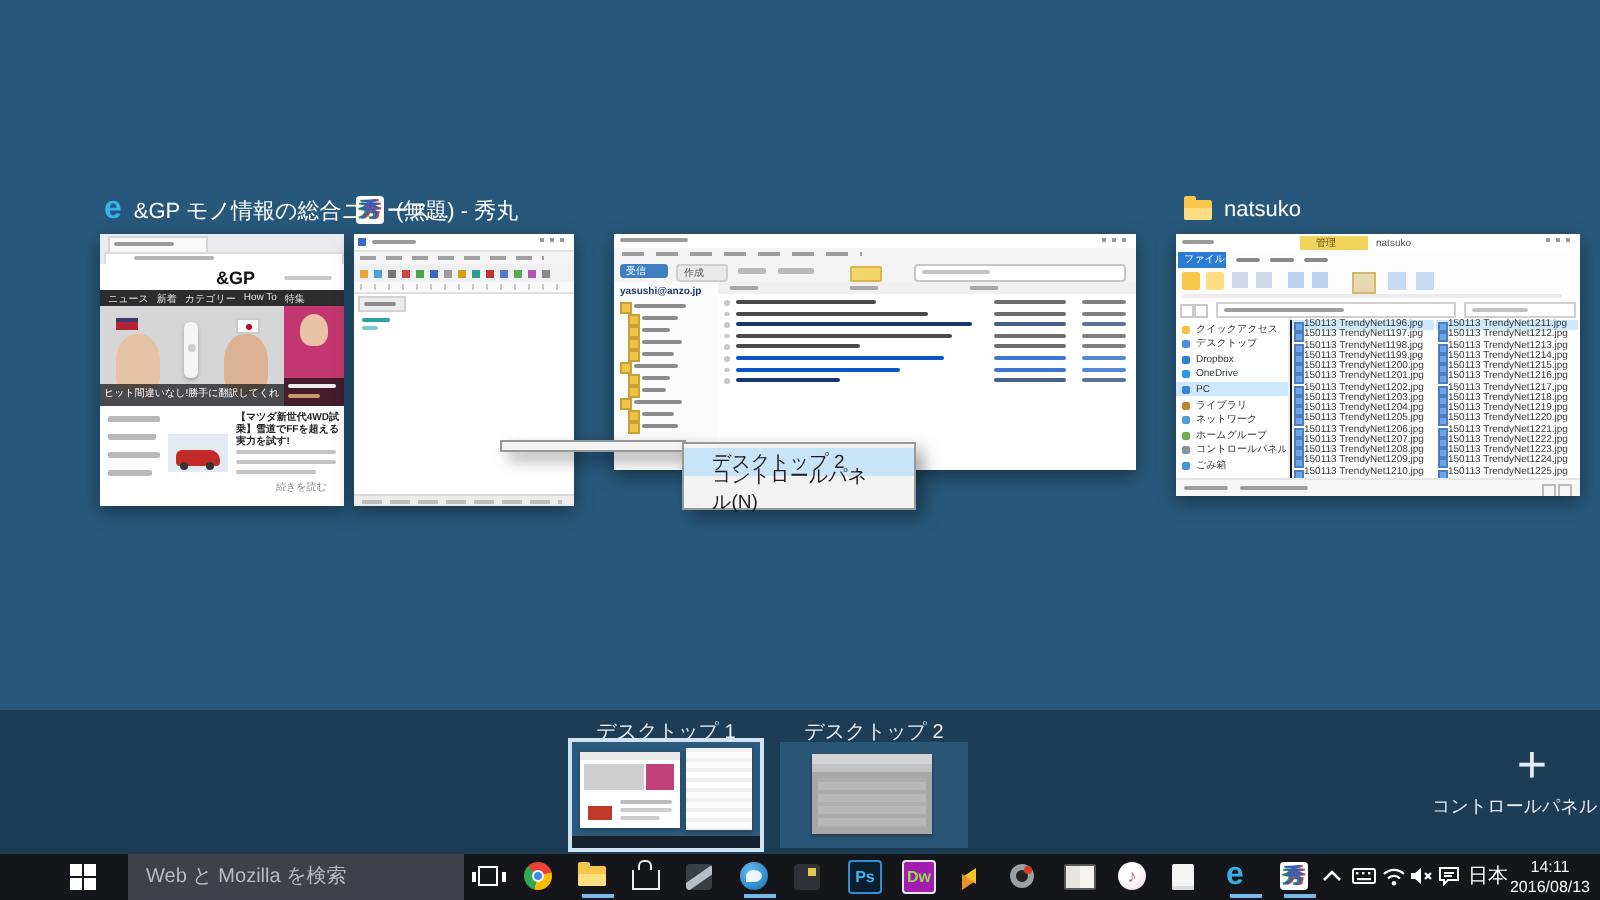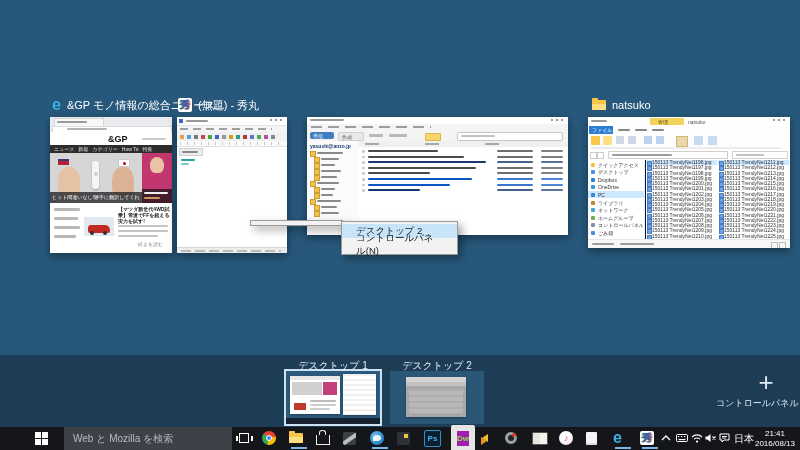--- a/index.html
+++ b/index.html
@@ -34,21 +34,21 @@
   .tbird-ic{width:14px;height:14px;border-radius:50%;background:radial-gradient(circle at 35% 30%,#63b8ec,#1470b8);position:relative;}
   .tbird-ic::after{content:"";position:absolute;left:3px;top:4px;width:8px;height:6px;border-radius:50% 50% 50% 0;background:#fff;opacity:.9;}
   .store-ic{width:12px;height:9px;border:1.5px solid #eee;border-top:none;position:relative;margin-top:4px;}
   .store-ic::before{content:"";position:absolute;top:-5px;left:2px;width:5px;height:4px;border:1.5px solid #eee;border-bottom:none;border-radius:3px 3px 0 0;}
   .film-ic{width:13px;height:13px;background:#3a3f45;border-radius:2px;position:relative;overflow:hidden;}
   .film-ic::after{content:"";position:absolute;left:-2px;top:5px;width:18px;height:4px;background:#b9bec4;transform:rotate(-35deg);}
   .view-ic{width:13px;height:13px;background:#2e3238;border-radius:2px;position:relative;}
   .view-ic::after{content:"";position:absolute;right:2px;top:2px;width:4px;height:4px;background:#e8c64a;}
   .ps-ic,.dw-ic{width:15px;height:15px;font-size:8px;font-weight:bold;display:flex;align-items:center;justify-content:center;border-radius:2px;}
   .ps-ic{background:#0a1e2e;color:#44b3f5;border:1px solid #2f8fd0;}
-  .dw-ic{background:#a21caf;color:#8ede4e;border:6px solid #e5e5e5;}
+  .dw-ic{background:#a21caf;color:#8ede4e;border:1px solid #e5e5e5;}
   .ftp-ic{width:13px;height:13px;position:relative;}
   .ftp-ic::before{content:"";position:absolute;left:0;top:2px;border:4px solid transparent;border-right:6px solid #f0c02e;}
   .ftp-ic::after{content:"";position:absolute;right:0;bottom:0;border:4px solid transparent;border-left:6px solid #e8932a;}
   .ring-ic{width:12px;height:12px;border-radius:50%;border:3px solid #9aa0a6;box-sizing:border-box;position:relative;background:#222;}
   .ring-ic::after{content:"";position:absolute;right:-2px;top:-2px;width:4px;height:4px;border-radius:50%;background:#d43b2a;}
   .book-ic{width:14px;height:11px;background:linear-gradient(90deg,#e8e6e0 49%,#cfcdc6 49% 51%,#f5f3ee 51%);border-radius:1px;border:1px solid #555;}
   .itunes-ic{width:14px;height:14px;border-radius:50%;background:radial-gradient(circle at 30% 25%,#fff 40%,#f3d5e2);display:flex;align-items:center;justify-content:center;
              color:#d84a8b;font-size:9px;font-weight:bold;}
   .doc-ic{width:11px;height:13px;background:#f4f4f4;border-radius:1px;
           box-shadow:inset 0 -2px 0 #ddd;}
@@ -656,17 +656,17 @@
   <div class="tray-ic" style="left:718px;">
     <svg width="11" height="10" viewBox="0 0 11 10">
         <path d="M1 1 H10 V7 H5 L3 9 V7 H1 Z" stroke="#fff" stroke-width="1" fill="none"></path>
         <path d="M3 3.5 H8 M3 5 H7" stroke="#fff" stroke-width="0.9"></path>
       </svg>
   </div>
   <div class="abs" style="left:731px;top:427px;width:26px;height:23px;line-height:23px;text-align:center;font-size:10px;color:#fff;">
     <span>日本</span>
   </div>
   <div class="abs" style="left:752px;top:429px;width:46px;height:20px;text-align:center;color:#fff;font-size:8px;line-height:10px;">
-    <div>21:41</div>
+    <div>14:11</div>
     <div>2016/08/13</div>
   </div>
 
 </div>
 
 </body></html>

